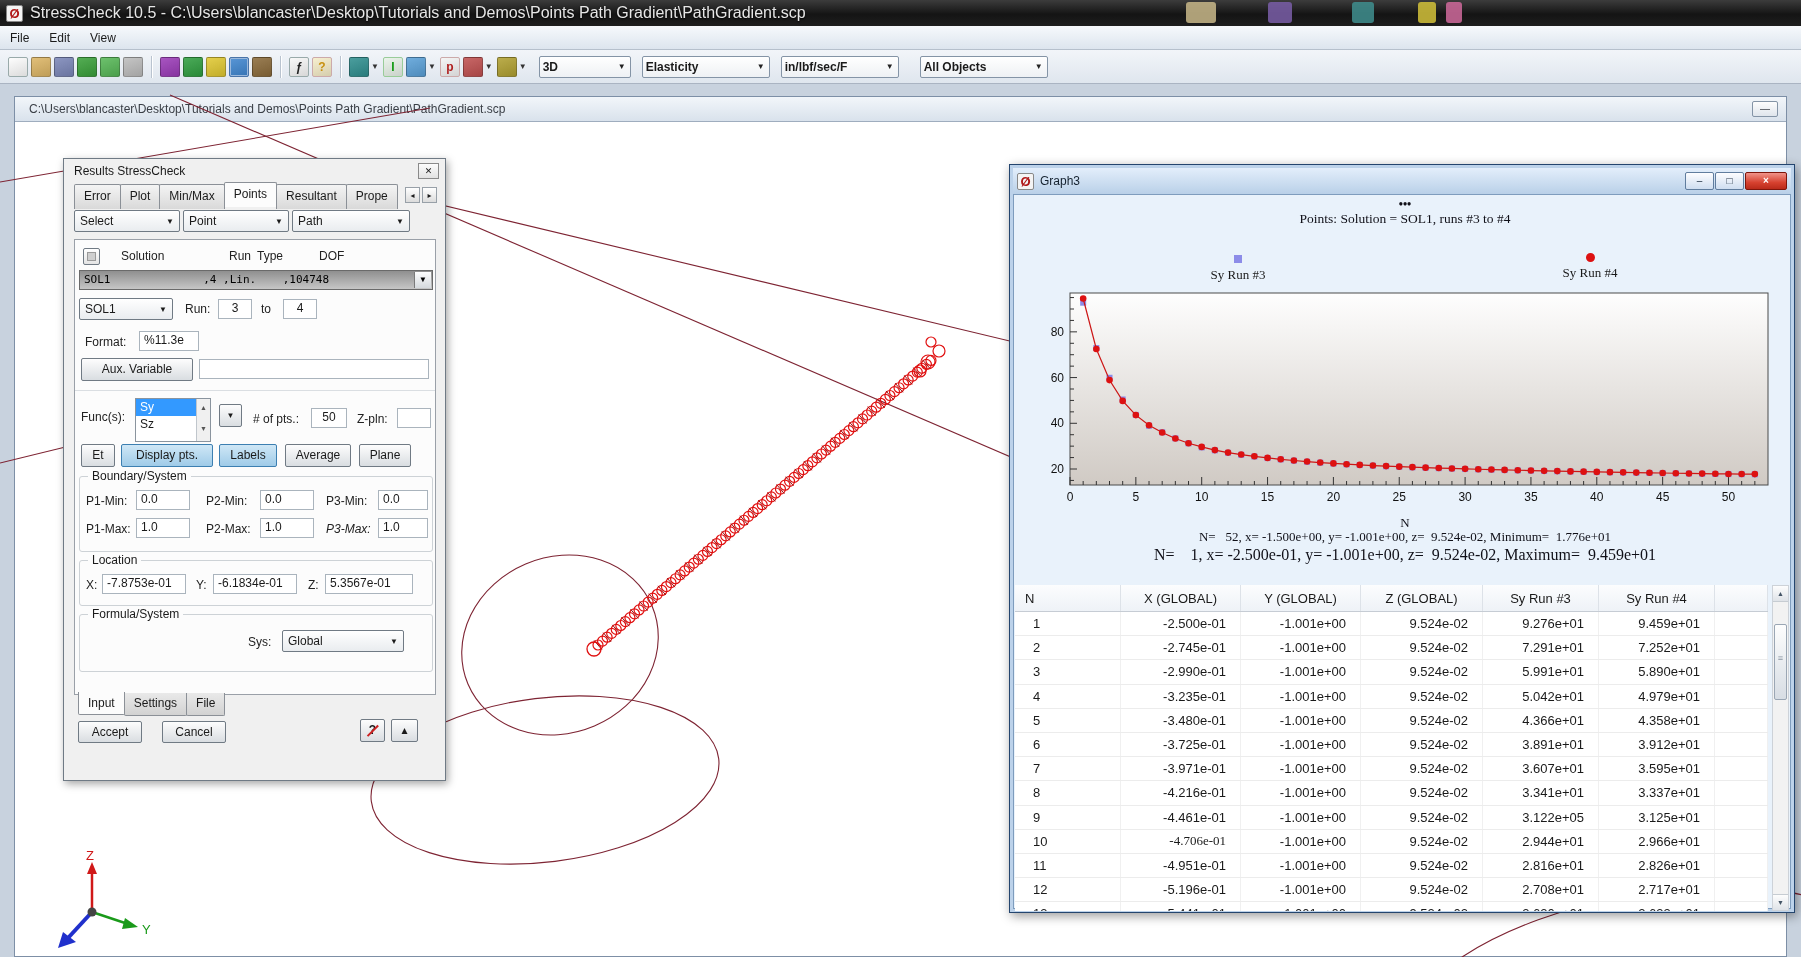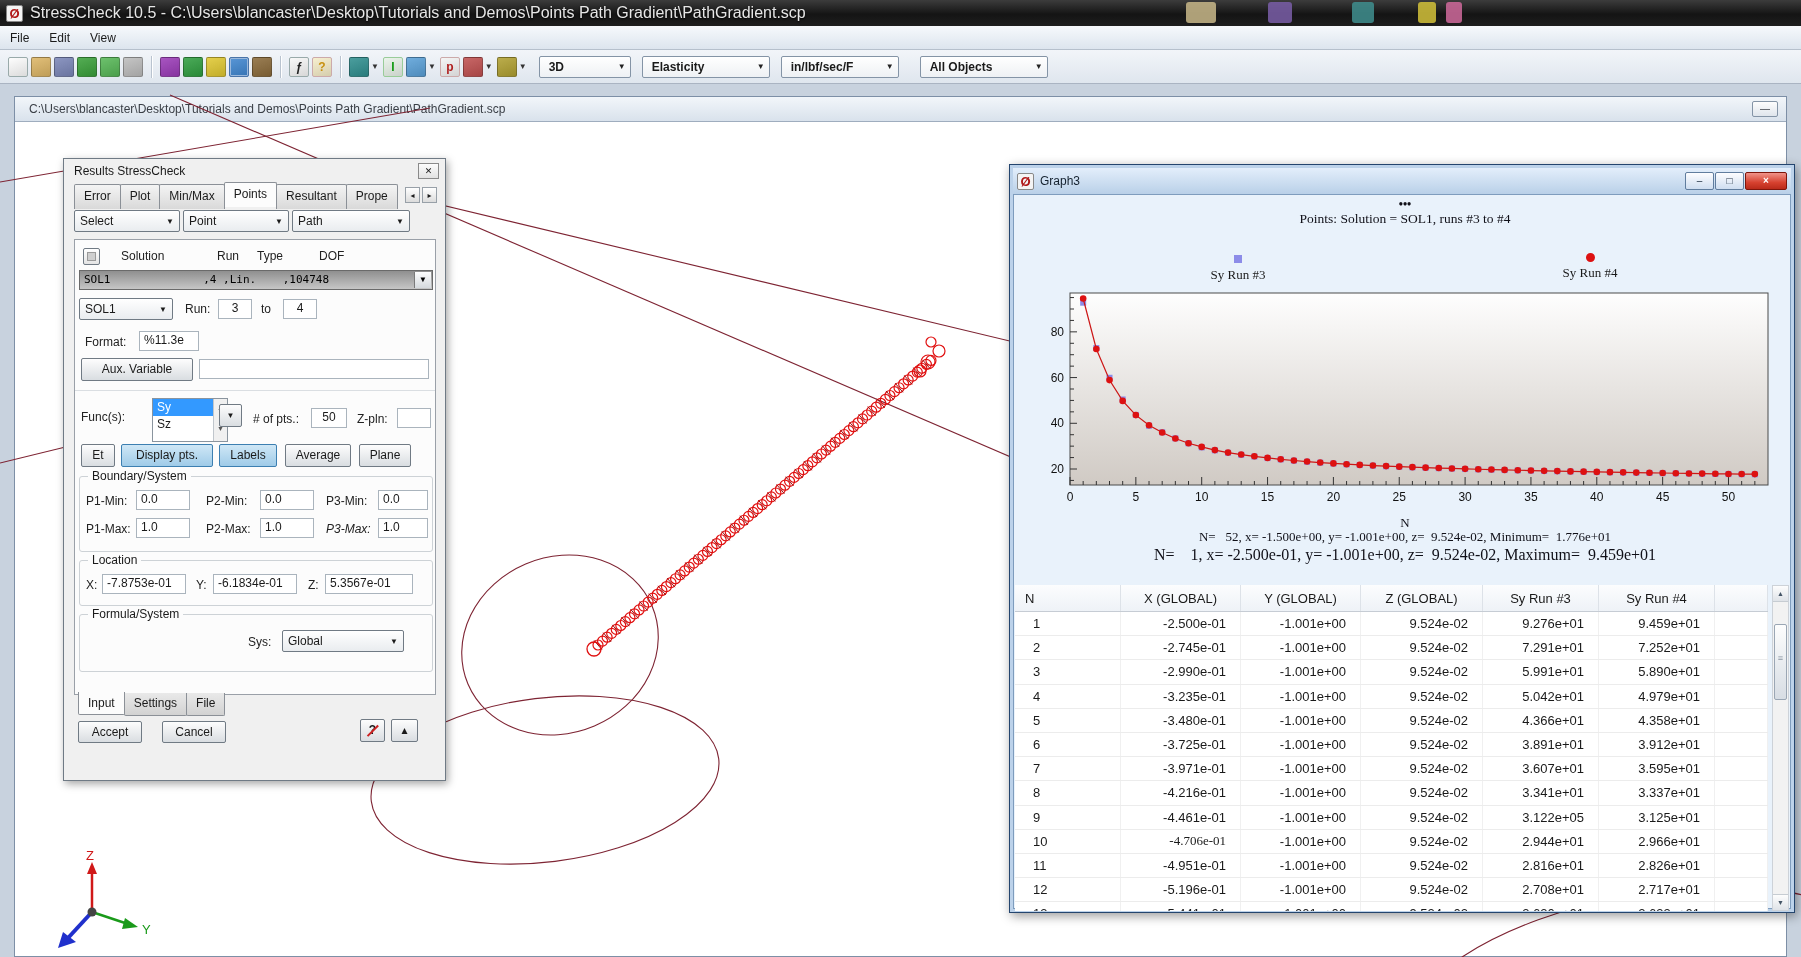--- a/index.html
+++ b/index.html
@@ -16,21 +16,21 @@
   .menubar { position:absolute; left:0; top:26px; width:1801px; height:24px;
     background:linear-gradient(#f6f9fc,#dde5ee); border-bottom:1px solid #b6c0cc; display:flex; align-items:center; }
   .menu-item { padding:3px 10px; }
   .toolbar { position:absolute; left:0; top:50px; width:1801px; height:34px;
     background:linear-gradient(#f2f5f9,#dfe6ee); border-bottom:1px solid #aab4c2; display:flex; align-items:center; padding-left:8px; gap:3px; }
   .tb-icon { width:20px; height:20px; border:1px solid transparent; border-radius:2px;
     display:flex; align-items:center; justify-content:center; font-size:12px; font-weight:bold; }
   .tb-sep { width:1px; height:22px; background:#b9c3cf; margin:0 5px; box-shadow:1px 0 0 #fff; }
   .tb-arrow { font-size:8px; color:#333; margin:0 1px 0 -1px; }
   .combo { height:22px; background:linear-gradient(#ffffff,#eef1f4); border:1px solid #8494a6; border-radius:2px;
-    display:flex; align-items:center; justify-content:space-between; padding:0 4px 0 9px; font-weight:bold; }
+    display:flex; align-items:center; justify-content:space-between; padding:0 4px 0 3px; font-weight:bold; }
   .combo .arr { font-size:8px; color:#222; margin-left:6px; }
 
   
   .mdi { position:absolute; left:14px; top:96px; width:1773px; height:861px;
     background:#ffffff; border:1px solid #7d8fa6; }
   .mdi-head { height:25px; background:linear-gradient(#f2f6fa,#d9e2ec); border-bottom:1px solid #9fadbe;
     display:flex; align-items:center; justify-content:space-between; padding:0 8px 0 14px; color:#3a3f46; }
   .mdi-min { width:26px; height:16px; border:1px solid #8494a6; border-radius:2px;
     background:linear-gradient(#fdfdfd,#dfe5ec); text-align:center; line-height:13px; font-size:10px; }
 
@@ -344,21 +344,21 @@
       </div>
       <div class="wcombo" style="width: 118px;">
         <span>Path</span>
         <span class="arr">▼</span>
       </div>
     </div>
 
   <div class="frame">
     <div class="chk" style="left:8px;top:8px"></div>
     <div class="lbl" style="left:46px;top:9px">Solution</div>
-    <div class="lbl" style="left:142px;top:9px">Run</div>
+    <div class="lbl" style="left:154px;top:9px">Run</div>
     <div class="lbl" style="left:182px;top:9px">Type</div>
     <div class="lbl" style="left:244px;top:9px">DOF</div>
     <div class="darkcombo"><span>SOL1              ,4 ,Lin.    ,104748</span><span class="arr">▼</span></div>
 
     <div class="wcombo" style="position:absolute;left:4px;top:58px;width:94px">
       <span>SOL1</span>
         <span class="arr">▼</span>
       </div>
     <div class="lbl" style="left:110px;top:62px">Run:</div>
     <div class="tbox" style="left:143px;top:59px;width:34px;text-align:center">3</div>
@@ -366,21 +366,21 @@
     <div class="tbox" style="left:208px;top:59px;width:34px;text-align:center">4</div>
 
     <div class="lbl" style="left:10px;top:95px">Format:</div>
     <div class="tbox" style="left:64px;top:91px;width:60px">%11.3e</div>
 
     <div class="btn" style="left:6px;top:118px;width:112px;height:23px;line-height:21px">Aux. Variable</div>
     <div class="tbox" style="left:124px;top:119px;width:230px"></div>
     <div style="position:absolute;left:0;top:150px;width:100%;border-top:1px solid #dadee2"></div>
 
     <div class="lbl" style="left:6px;top:170px">Func(s):</div>
-    <div class="listbox" style="left:77px;top:158px;width:76px;height:44px">
+    <div class="listbox" style="left:60px;top:158px;width:76px;height:44px">
       <div class="row sel" style="width:60px">Sy</div>
       <div class="row" style="width:60px">Sz</div>
       <div class="sb">
           <div>▲</div>
           <div>▼</div>
         </div>
     </div>
     <div class="btn" style="left:144px;top:164px;width:23px;height:23px;line-height:21px;font-size:8px">▼</div>
     <div class="lbl" style="left:178px;top:172px"># of pts.:</div>
     <div class="tbox" style="left:236px;top:168px;width:36px;text-align:center">50</div>

